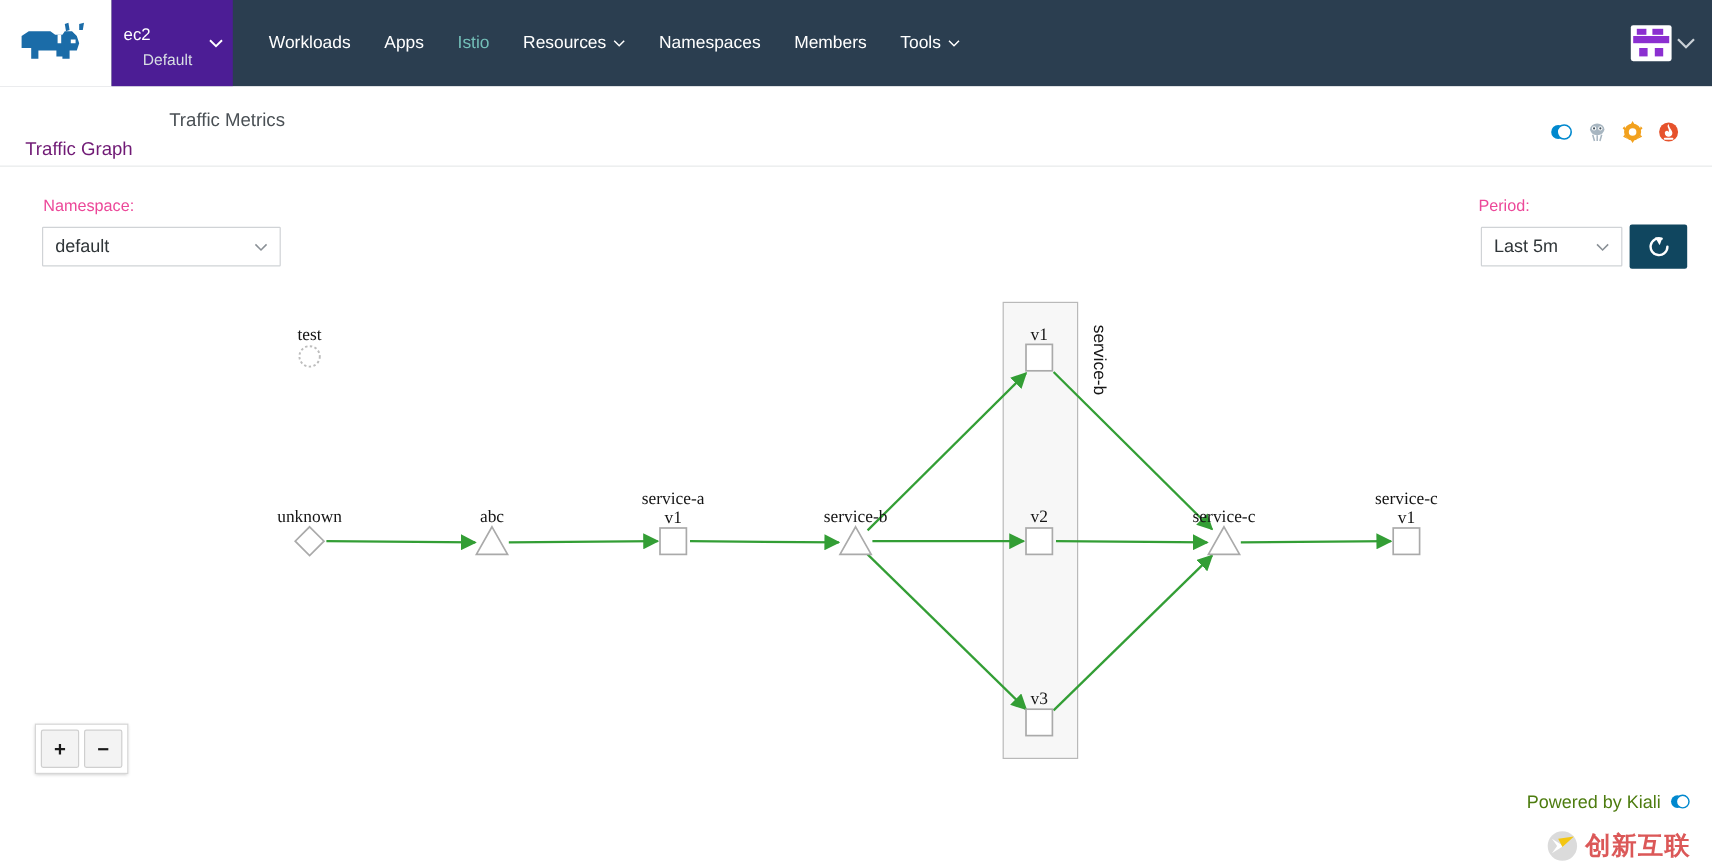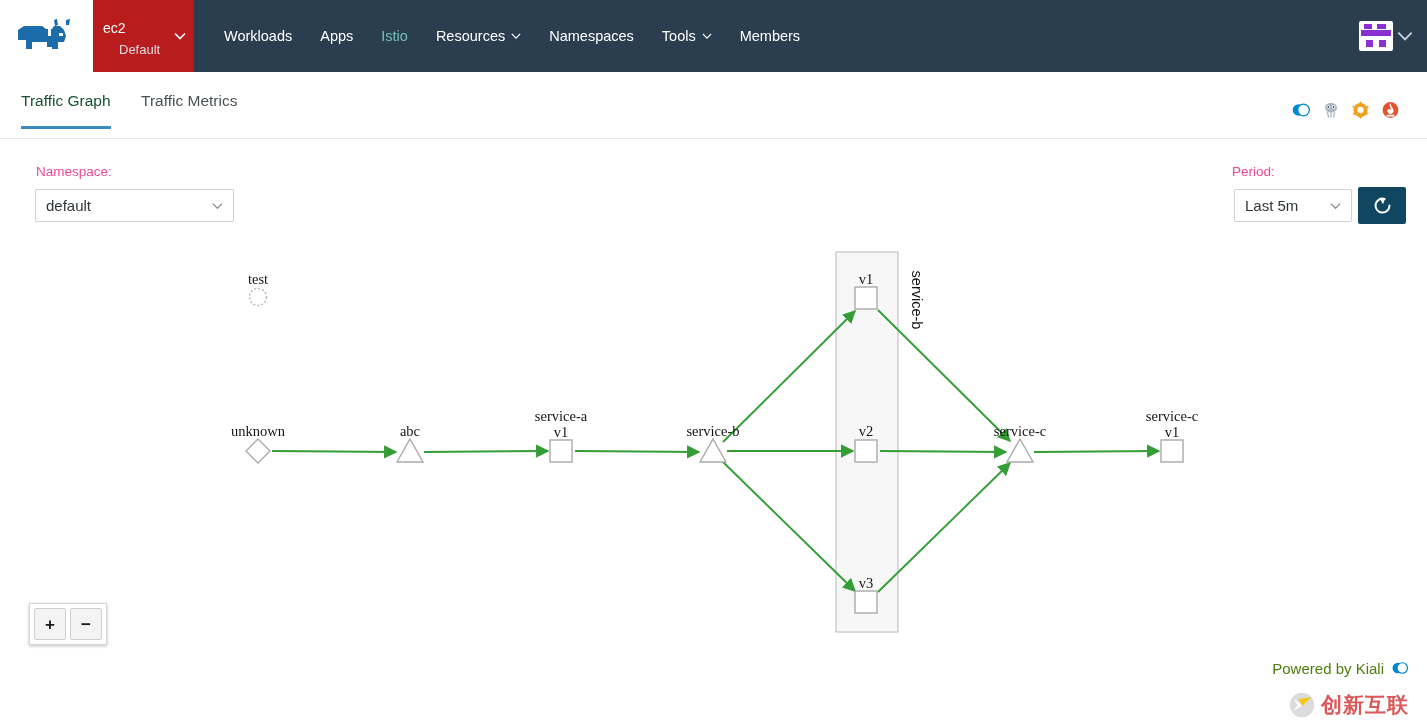--- a/index.html
+++ b/index.html
@@ -19,21 +19,21 @@
     display: flex; align-items: stretch;
   }
   #brand-block {
     width: 93px; height: 72px;
     background: #ffffff;
     display: flex; align-items: center; justify-content: center;
     flex: none;
   }
   #cluster-select {
     width: 101px; height: 72px;
-    background: #b91c1c;
+    background: #4c1d95;
     flex: none;
     position: relative;
     cursor: pointer;
   }
   #cluster-name {
     position: absolute; left: 10px; top: 20px;
     color: #ffffff; font-size: 14px; line-height: 16px;
   }
   #cluster-sub {
     position: absolute; left: 26px; top: 42px;
@@ -83,22 +83,23 @@
     border-bottom: 1px solid #e4e6e8;
   }
   .tab {
     position: absolute; top: 20px;
     font-size: 15.5px;
     color: #4a5055;
     cursor: pointer;
     padding-bottom: 16px;
   }
   .tab.selected {
-    color: #14532d;
+    color: #701a75;
     border-bottom: 3px solid #3c8bbd;
+    margin-top: 24px;
   }
   #tab-traffic-graph { left: 21px; }
   #tab-traffic-metrics { left: 141px; }
   #tool-icons {
     position: absolute; right: 27px; top: 100px;
     display: flex; align-items: center; gap: 11px;
   }
 
   
   #filterbar {
@@ -241,27 +242,27 @@
     <div class="nav-item">
       <span>Resources</span>
       <svg class="nav-caret" viewBox="0 0 12 12">
         <path d="M1 3.5 L6 8.5 L11 3.5" stroke="#ffffff" stroke-width="1.5" fill="none"></path>
       </svg>
     </div>
     <div class="nav-item">
       <span>Namespaces</span>
     </div>
     <div class="nav-item">
+      <span>Members</span>
+    </div>
+    <div class="nav-item">
       <span>Tools</span>
       <svg class="nav-caret" viewBox="0 0 12 12">
         <path d="M1 3.5 L6 8.5 L11 3.5" stroke="#ffffff" stroke-width="1.5" fill="none"></path>
       </svg>
-    </div>
-    <div class="nav-item">
-      <span>Members</span>
     </div>
   </div>
 
   <div id="masthead-right">
     <div id="avatar-box">
       <div class="av-sq" style="left:5px; top:3px; width:8px; height:5px;"></div>
       <div class="av-sq" style="left:18px; top:3px; width:9px; height:5px;"></div>
       <div class="av-sq" style="left:2px; top:9px; width:30px; height:6px;"></div>
       <div class="av-sq" style="left:7px; top:19px; width:7px; height:7px;"></div>
       <div class="av-sq" style="left:20px; top:19px; width:7px; height:7px;"></div>

